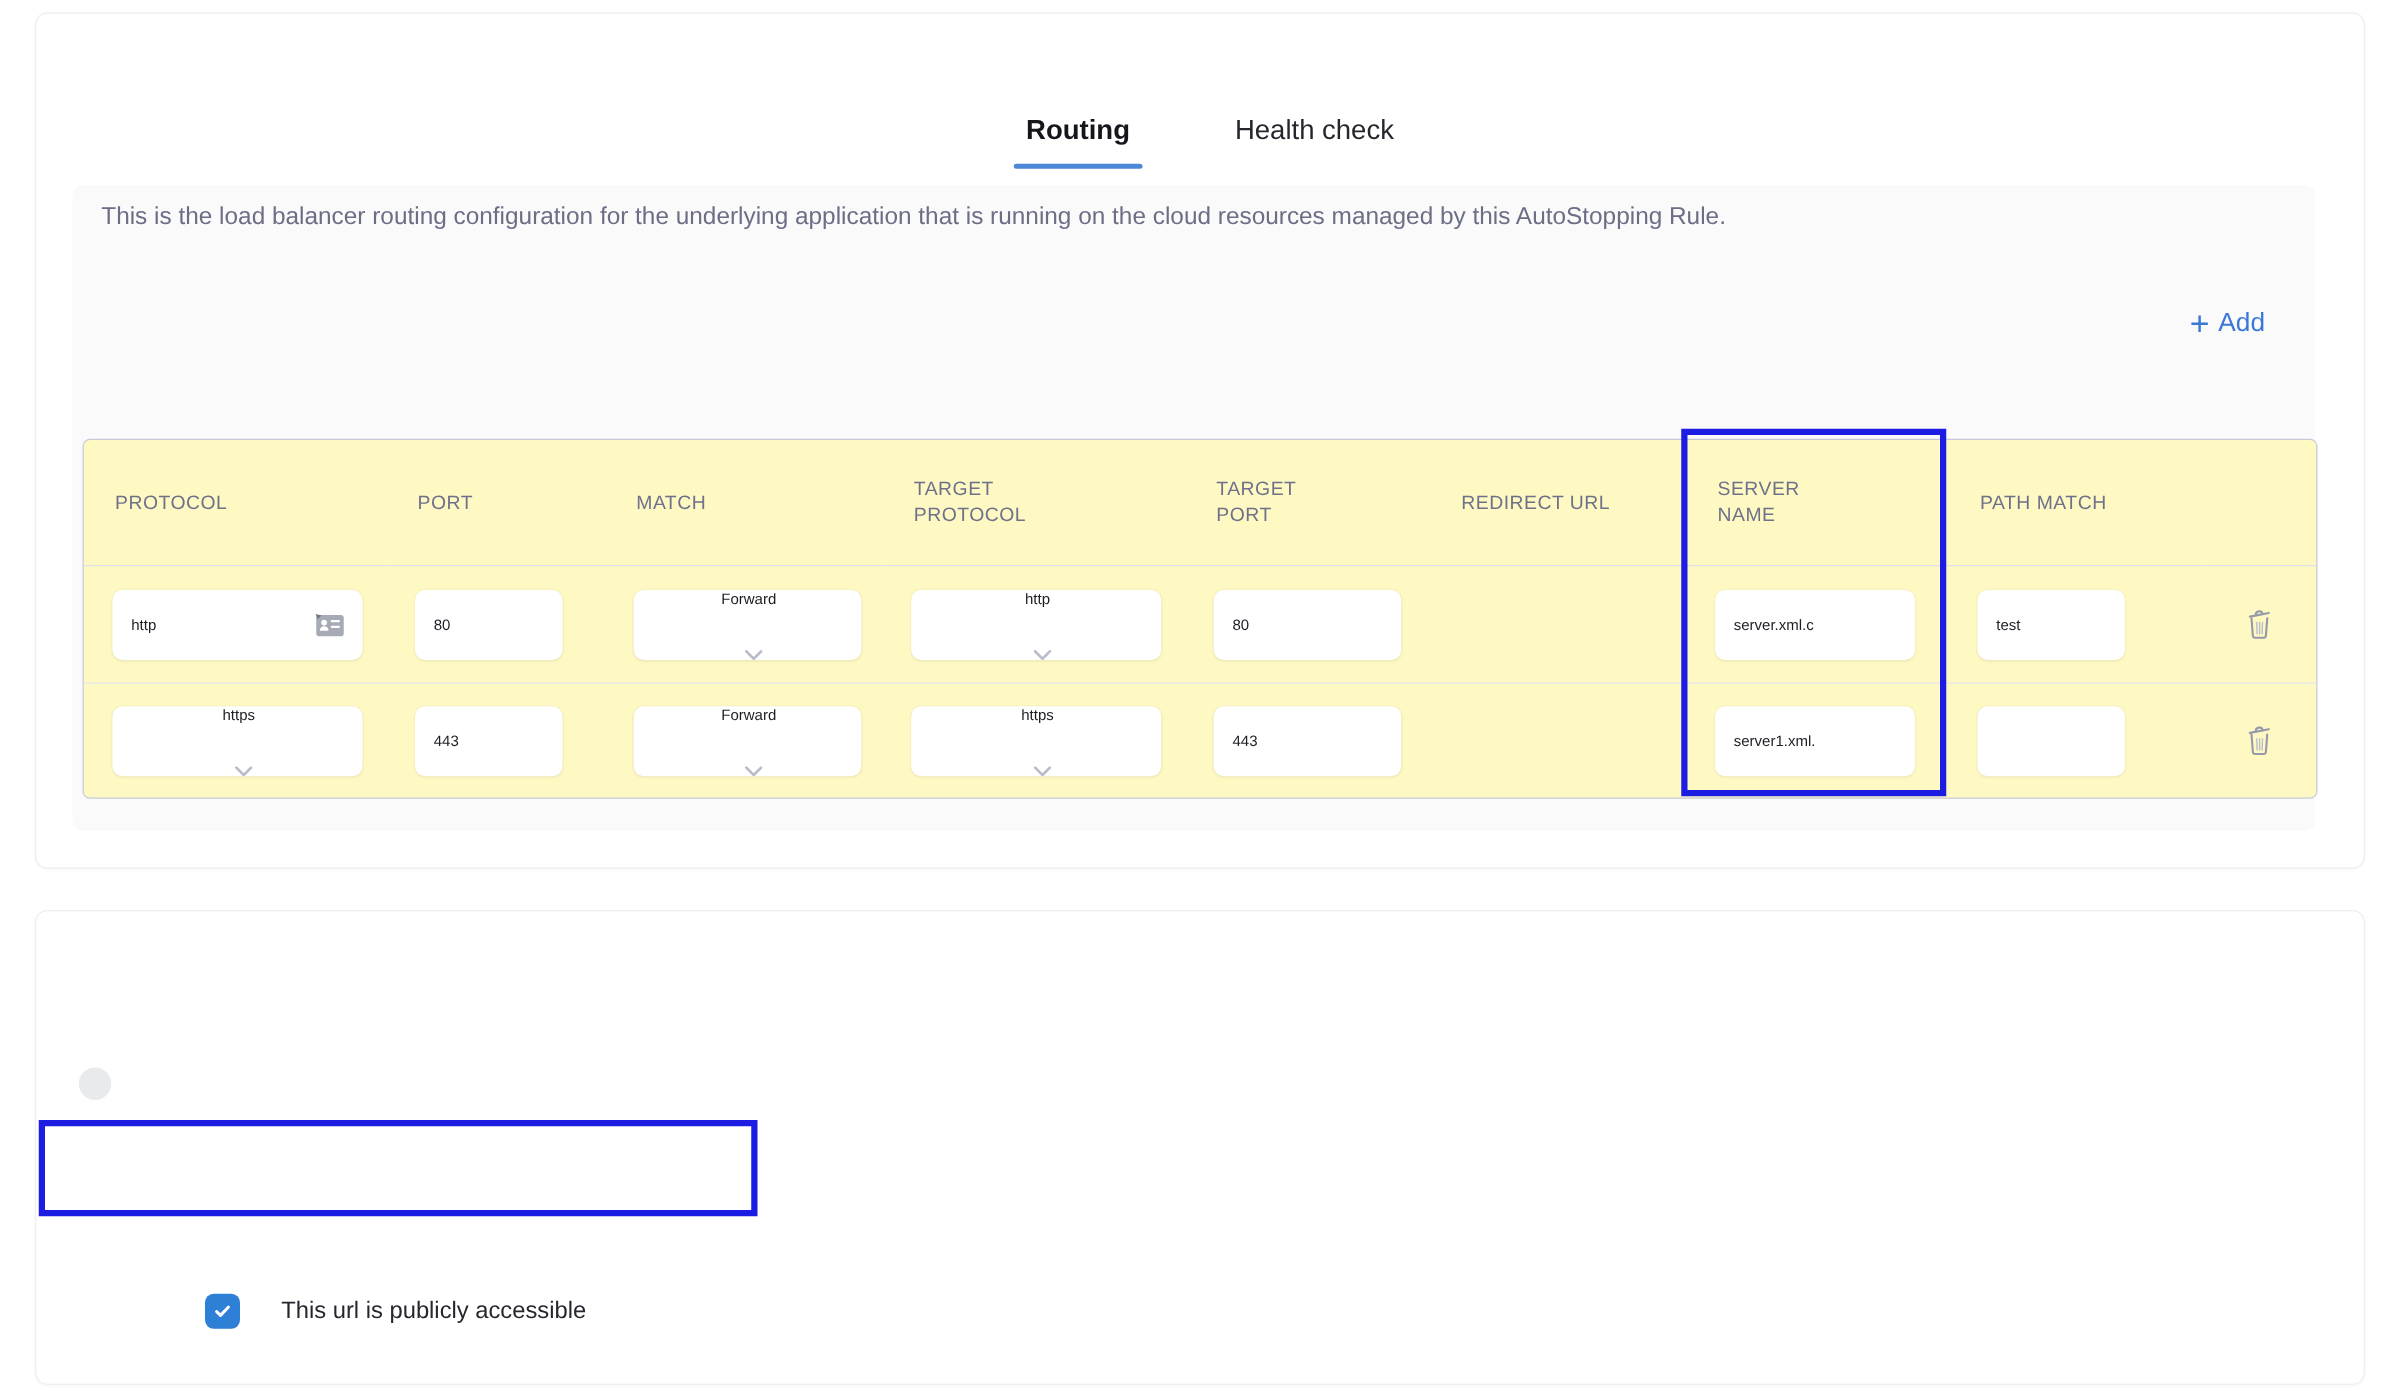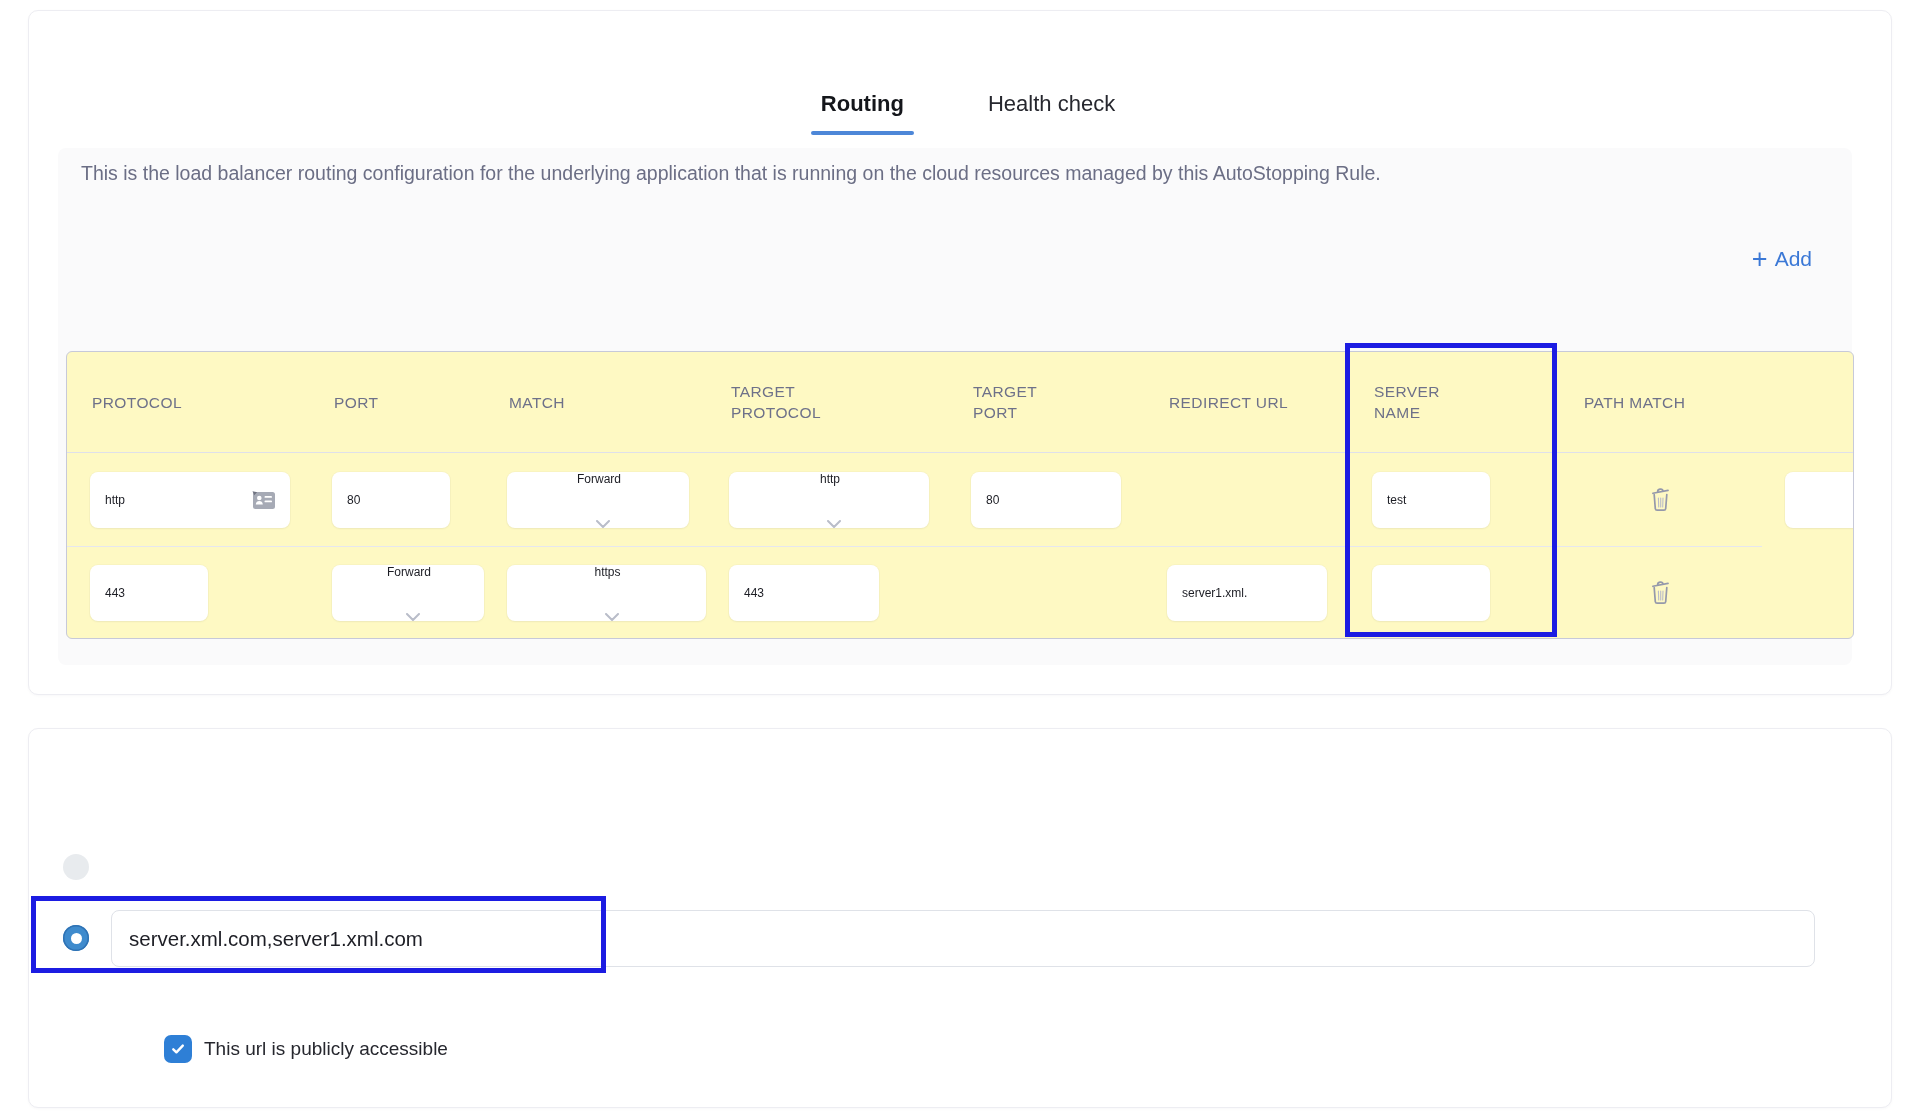--- a/index.html
+++ b/index.html
@@ -59,21 +59,21 @@
   .radio { width:26px; height:26px; border-radius:50%; flex:0 0 auto; cursor:pointer; position:relative; }
   .radio.off { background:#e8ebee; }
   .radio.on  { background:#3f8bcd; box-shadow:inset 0 0 0 1.5px #2f72b4; }
   .radio.on::after { content:""; position:absolute; left:50%; top:50%; width:11px; height:11px;
                      margin:-5.5px 0 0 -5.5px; border-radius:50%; background:#ffffff; }
   .opt-row2 { position:absolute; left:34px; top:181px; width:1752px; height:57px; }
   .opt-row2 .radio { position:absolute; left:0; top:15px; }
   .url-input { position:absolute; left:48px; top:0; width:1704px; height:57px; background:#fff;
                border:1px solid #dfe2e8; border-radius:8px; padding:0 17px; font-size:20.5px;
                color:#1d1e25; font-family:inherit; outline:none; }
-  .check-row { position:absolute; left:135px; top:306px; display:flex; align-items:center; gap:12px; }
+  .check-row { position:absolute; left:135px; top:306px; display:flex; align-items:center; gap:33px; }
   .checkbox { width:28px; height:28px; border-radius:7px; background:#2e7fd6; display:flex;
               align-items:center; justify-content:center; cursor:pointer; }
   .check-label { font-size:19px; color:#26272e; }
 
   
   .hl { position:absolute; border:5px solid #1c1ce2; pointer-events:none; z-index:10; }
   .hl1 { left:1345px; top:343px; width:212px; height:294px; }
   .hl2 { left:31px;  top:896px; width:575px; height:77px; }
 </style>
 </head>
@@ -168,20 +168,25 @@
                 </svg>
             </span>
           </div>
         </div>
         <div class="cell r1">
           <div class="field fw150">
             <span>80</span>
           </div>
         </div>
         <div class="cell r1"></div>
+        <div class="cell r1">
+          <div class="field fw160">
+            <span>server.xml.c</span>
+          </div>
+        </div>
         <div class="cell r1">
           <div class="field fw118">
             <span>test</span>
           </div>
         </div>
         <div class="cell r1 tcell-del">
           <button class="del-btn">
             <span>
               <svg width="25" height="27" viewBox="0 0 25 27">
                 <g fill="none" stroke="#9599ab" stroke-width="1.7" stroke-linecap="round">
@@ -275,24 +280,20 @@
       </div>
     </div>
   </section>
 
   <section class="card card2">
 
     <div class="opt-row1">
       <span class="radio off"></span>
     </div>
 
-    <div class="opt-row2">
-      <span class="radio on"></span>
-      <input class="url-input" type="text" readonly="" value="server.xml.com,server1.xml.com" style="">
-    </div>
 
     <div class="check-row">
       <span class="checkbox">
         <svg width="16" height="16" viewBox="0 0 16 16">
           <path d="M3.3 8.3 L6.4 11.3 L12.8 4.6" stroke="#ffffff" stroke-width="2.4" fill="none" stroke-linecap="round" stroke-linejoin="round"></path>
         </svg>
       </span>
       <span class="check-label">This url is publicly accessible</span>
     </div>
   </section>

